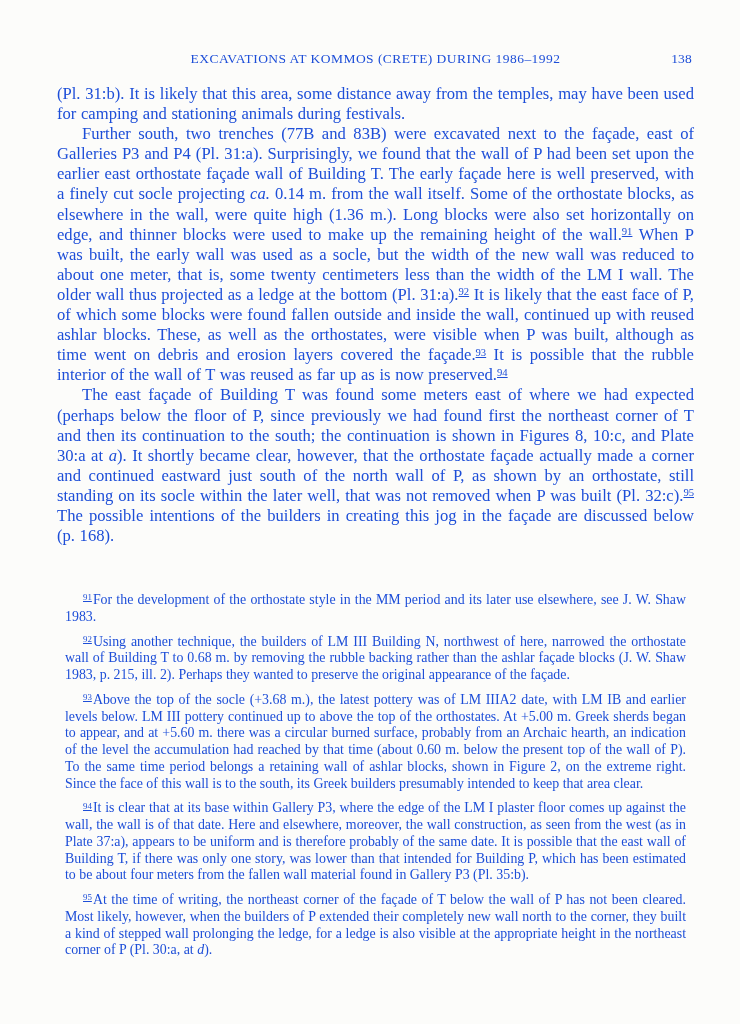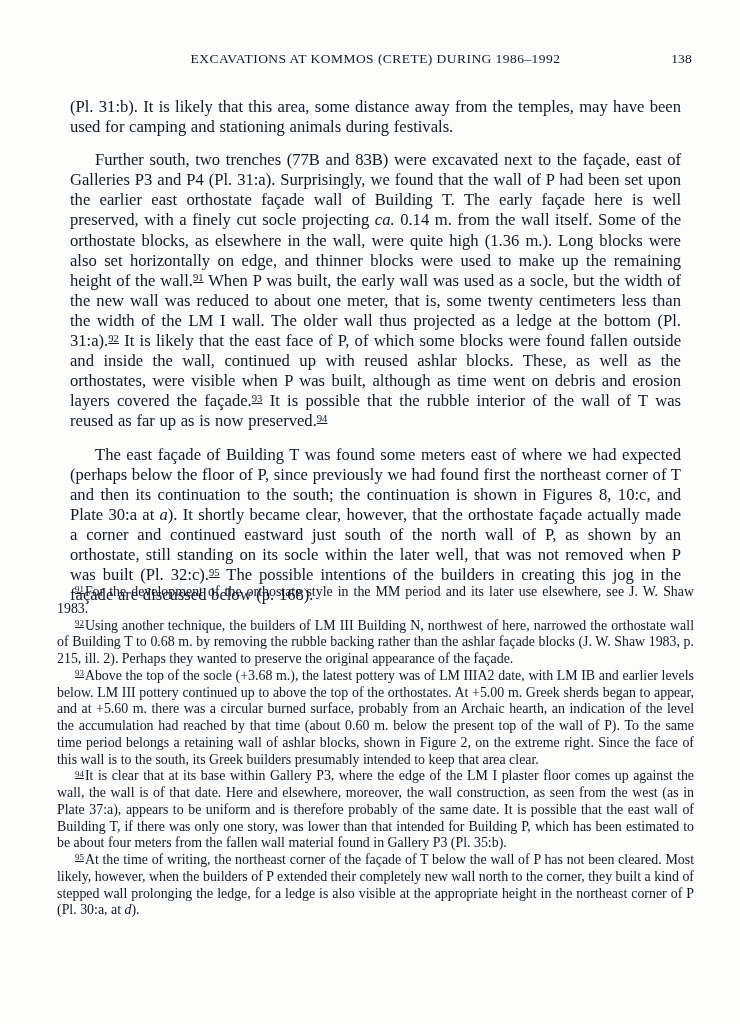--- a/index.html
+++ b/index.html
@@ -5,21 +5,21 @@
   html, body {
     margin: 0;
     padding: 0;
     background: #ffffff;
   }
   .page {
     position: relative;
     width: 740px;
     height: 1024px;
     background: #fcfcfa;
-    color: #0f172a;
+    color: #1d4ed8;
     font-family: "Liberation Serif", "DejaVu Serif", serif;
     overflow: hidden;
     box-sizing: border-box;
   }
   .running-head {
     position: absolute;
     top: 51px;
     left: 57px;
     width: 637px;
     text-align: center;
@@ -38,36 +38,36 @@
     position: absolute;
     top: 84px;
     left: 57px;
     width: 637px;
     text-align: justify;
     font-size: 16.6px;
     line-height: 20.1px;
     word-spacing: 0.5px;
   }
   .body-text p {
-    margin: 13px;
+    margin: 0;
   }
   .para-indent {
     text-indent: 25px;
   }
   .footnotes {
     position: absolute;
     top: 584px;
     left: 57px;
     width: 637px;
     text-align: justify;
     font-size: 13.9px;
     line-height: 16.75px;
   }
   .footnotes p {
-    margin: 0;
+    margin: 8px;
     text-indent: 18px;
   }
   sup {
     font-size: 64%;
     line-height: 0;
     vertical-align: baseline;
     position: relative;
     top: -0.42em;
     letter-spacing: 0;
     text-decoration: underline;

